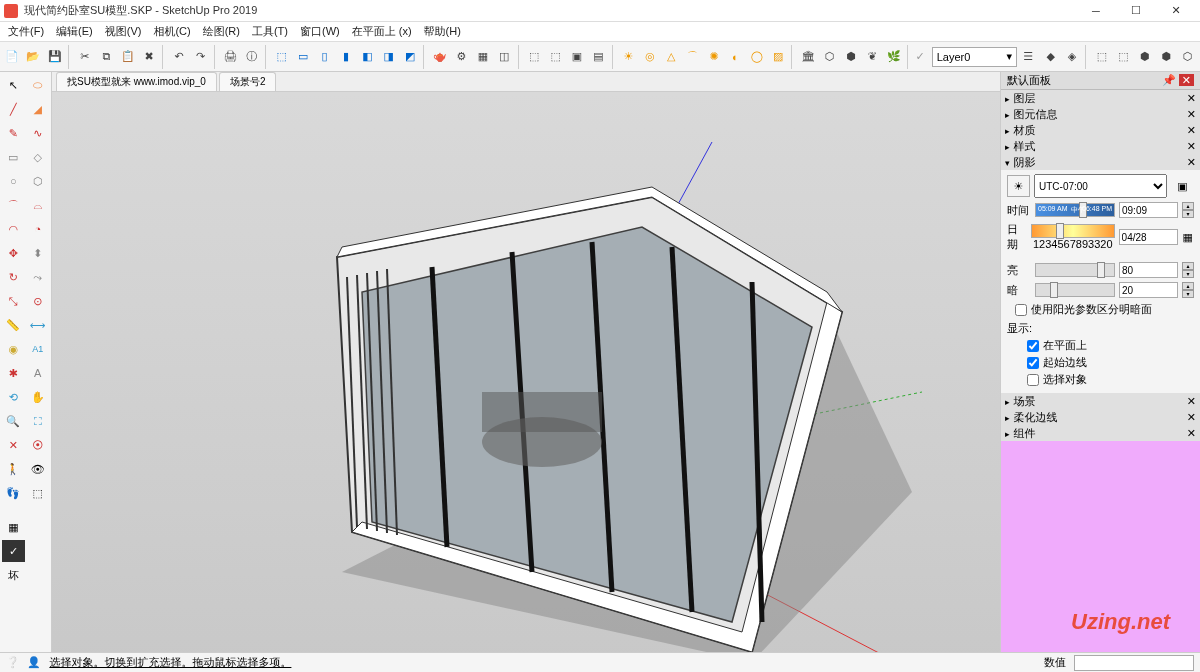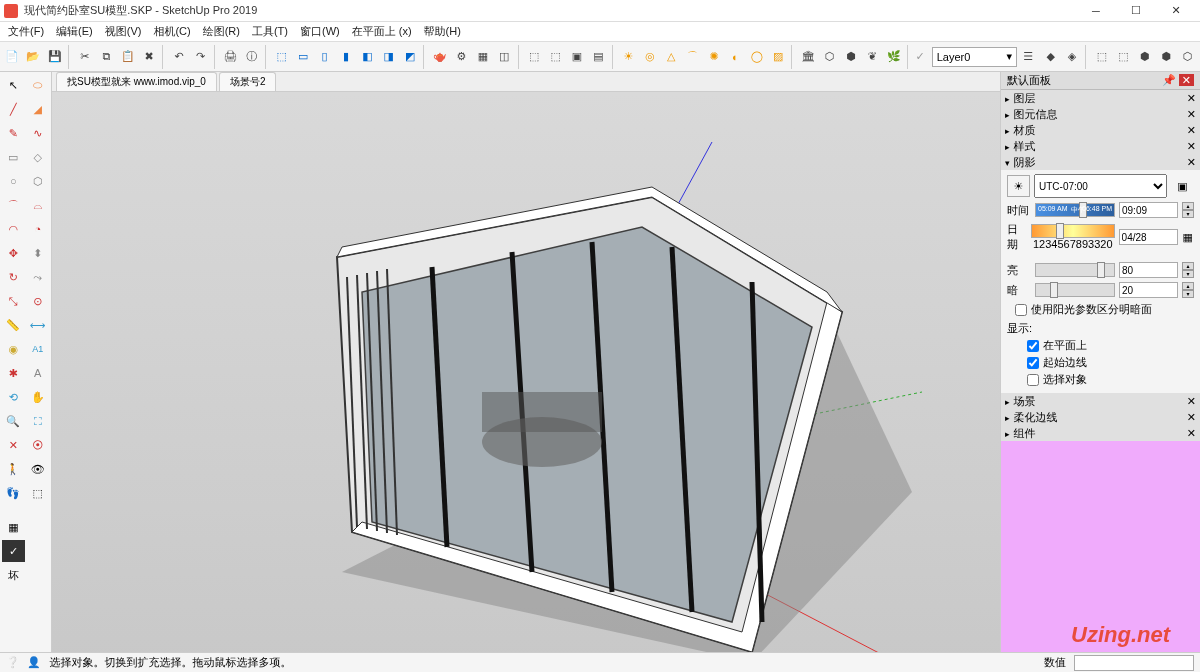--- a/index.html
+++ b/index.html
@@ -44,22 +44,22 @@
 .time-slider .track { background: linear-gradient(to right, #4a90e2, #2c5f9e); width: 100%; }
 .date-slider { background: #fff; }
 .date-ticks { display: flex; justify-content: space-between; font-size: 8px; padding: 0 2px; }
 .numbox { width: 59px; height: 16px; border: 1px solid #aaa; background: #fff; padding: 0 2px; font-size: 10px; }
 .spinner { width: 12px; display: flex; flex-direction: column; }
 .spinner div { height: 8px; background: #ddd; border: 1px solid #999; font-size: 6px; text-align: center; line-height: 6px; }
 .chk { display: flex; align-items: center; gap: 4px; margin: 2px 0 2px 20px; }
 .chk input { width: 12px; height: 12px; }
 
 .statusbar { position: absolute; bottom: 0; left: 0; right: 0; height: 20px; background: #f5f5f5; border-top: 1px solid #ccc; display: flex; align-items: center; padding: 0 6px; gap: 8px; }
-.statusbar .msg { flex: 1; }
-.watermark { position: absolute; right: 30px; bottom: 24px; color: #e84c3d; font-size: 22px; font-weight: bold; font-style: italic; }
+.statusbar .msg { flex: 1; text-decoration: underline; }
+.watermark { position: absolute; right: 30px; bottom: 37px; color: #e84c3d; font-size: 22px; font-weight: bold; font-style: italic; }
 </style>
 </head>
 <body>
 
 <div class="titlebar">
   <div class="app-icon"></div>
   <div class="title">现代简约卧室SU模型.SKP - SketchUp Pro 2019</div>
   <div class="winbtns">
     <div class="winbtn">─</div>
     <div class="winbtn">☐</div>

